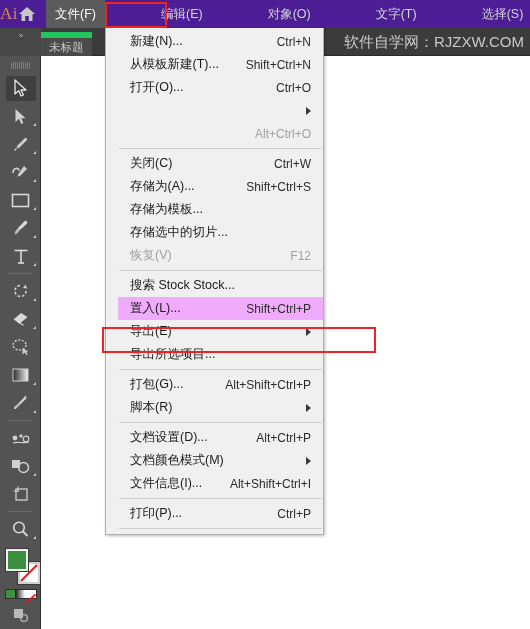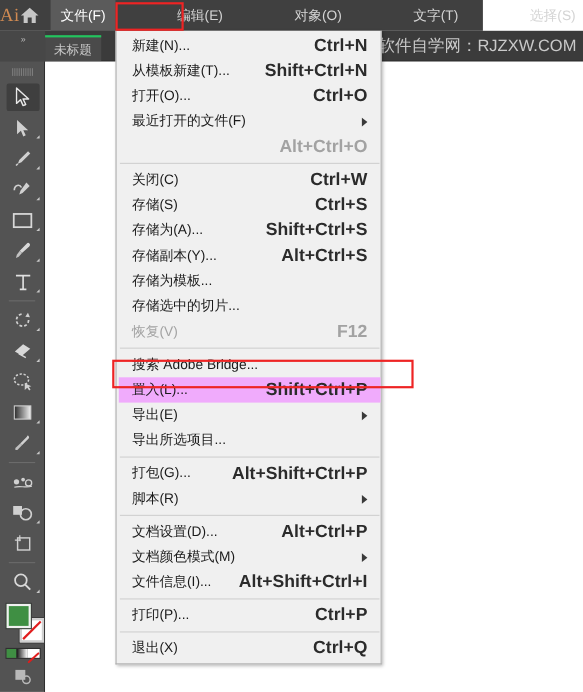--- a/index.html
+++ b/index.html
@@ -11,22 +11,22 @@
   }
   #app {
     position: relative;
     width: 530px; height: 629px;
     background: #ffffff;
   }
 
   
   .appbar {
     position: absolute; left: 0; top: 0;
-    width: 439px; height: 28px;
-    background: #404040;
+    width: 530px; height: 28px;
+    background: #4c1d95;
     display: flex; align-items: center;
   }
   .ai-logo {
     width: 44px; height: 28px;
     display: flex; align-items: center; justify-content: center;
     color: #d08a52;
     font-size: 17px;
     font-family: "Liberation Serif", "DejaVu Serif", serif;
     letter-spacing: 0.5px;
   }
@@ -68,21 +68,21 @@
     background: #474747;
     display: flex; align-items: flex-start; justify-content: center;
     padding-top: 3px;
     color: #b9b9b9; font-size: 8px; letter-spacing: -1px;
   }
   .doc-tab {
     position: absolute; left: 41px; top: 4px;
     height: 24px;
     padding: 0 8px;
     background: #4a4a4a;
-    border-top: 2px solid #22c55e;
+    border-top: 6px solid #22c55e;
     display: flex; align-items: center;
     color: #c8c8c8; font-size: 11.5px;
     white-space: nowrap;
   }
   .watermark {
     position: absolute; right: 6px; top: 0;
     height: 28px; line-height: 28px;
     color: #c9c9c9; font-size: 15px;
     white-space: nowrap;
   }
@@ -165,44 +165,43 @@
   .canvas {
     position: absolute; left: 41px; top: 56px;
     width: 489px; height: 573px;
     background: #ffffff;
   }
 
   
   .dropdown {
     position: absolute;
     left: 105px; top: 28px;
-    width: 242px;
+    width: 219px;
     background: #f0f0f0;
     border: 1px solid #b0b0b0;
     border-top: none;
     box-shadow: 1px 1px 3px rgba(0,0,0,0.28);
-    padding: 2px 0 2px 2px;
+    padding: 2px 0 2px 12px;
     z-index: 40;
   }
   .mi {
     position: relative;
     height: 23px;
     display: flex; align-items: center;
     padding: 0 10px 0 12px;
     font-size: 12.5px;
     color: #1a1a1a;
     white-space: nowrap;
   }
   .mi .lbl { flex: 0 0 auto; }
   .mi .acc {
     margin-left: auto;
     color: #2b2b2b;
-    font-size: 16px;
+    font-size: 12px;
     padding-right: 2px;
-    font-weight: bold;
   }
   .mi.disabled .lbl, .mi.disabled .acc { color: #a2a2a2; }
   .mi.has-sub .arrow {
     margin-left: auto;
     width: 0; height: 0;
     border-top: 4px solid transparent;
     border-bottom: 4px solid transparent;
     border-left: 5px solid #3a3a3a;
     margin-right: 2px;
   }
@@ -449,56 +448,47 @@
       </div>
       <div class="mi">
         <span class="lbl">从模板新建(T)...</span>
         <span class="acc">Shift+Ctrl+N</span>
       </div>
       <div class="mi">
         <span class="lbl">打开(O)...</span>
         <span class="acc">Ctrl+O</span>
       </div>
       <div class="mi has-sub">
-        <span class="lbl">最近打开的文件(F)</span>
         <span class="arrow"></span>
       </div>
       <div class="mi disabled">
         <span class="acc">Alt+Ctrl+O</span>
       </div>
       <div class="mi-sep"></div>
       <div class="mi">
         <span class="lbl">关闭(C)</span>
         <span class="acc">Ctrl+W</span>
       </div>
       <div class="mi">
-        <span class="lbl">存储(S)</span>
-        <span class="acc">Ctrl+S</span>
-      </div>
-      <div class="mi">
         <span class="lbl">存储为(A)...</span>
         <span class="acc">Shift+Ctrl+S</span>
-      </div>
-      <div class="mi">
-        <span class="lbl">存储副本(Y)...</span>
-        <span class="acc">Alt+Ctrl+S</span>
       </div>
       <div class="mi">
         <span class="lbl">存储为模板...</span>
       </div>
       <div class="mi">
         <span class="lbl">存储选中的切片...</span>
       </div>
       <div class="mi disabled">
         <span class="lbl">恢复(V)</span>
         <span class="acc">F12</span>
       </div>
       <div class="mi-sep"></div>
       <div class="mi">
-        <span class="lbl">搜索 Adobe Bridge...</span>
+        <span class="lbl">搜索 Stock Stock...</span>
       </div>
       <div class="mi highlight">
         <span class="lbl">置入(L)...</span>
         <span class="acc">Shift+Ctrl+P</span>
       </div>
       <div class="mi has-sub">
         <span class="lbl">导出(E)</span>
         <span class="arrow"></span>
       </div>
       <div class="mi">
@@ -525,22 +515,18 @@
       <div class="mi">
         <span class="lbl">文件信息(I)...</span>
         <span class="acc">Alt+Shift+Ctrl+I</span>
       </div>
       <div class="mi-sep"></div>
       <div class="mi">
         <span class="lbl">打印(P)...</span>
         <span class="acc">Ctrl+P</span>
       </div>
       <div class="mi-sep"></div>
-      <div class="mi">
-        <span class="lbl">退出(X)</span>
-        <span class="acc">Ctrl+Q</span>
-      </div>
     </div>
 
   <div class="annot" id="annot-file-menu" style="border-color: rgb(238, 36, 36);"></div>
   <div class="annot" id="annot-place-item" style="border-color: rgb(238, 36, 36);"></div>
 
 </div>
 
 </body></html>

